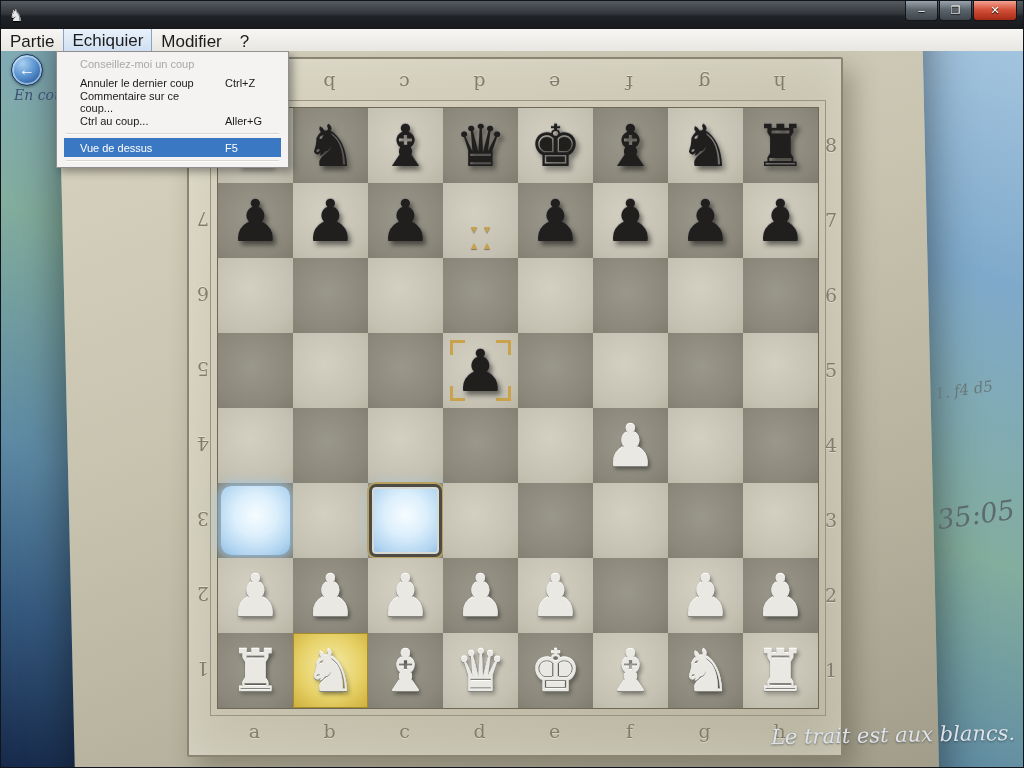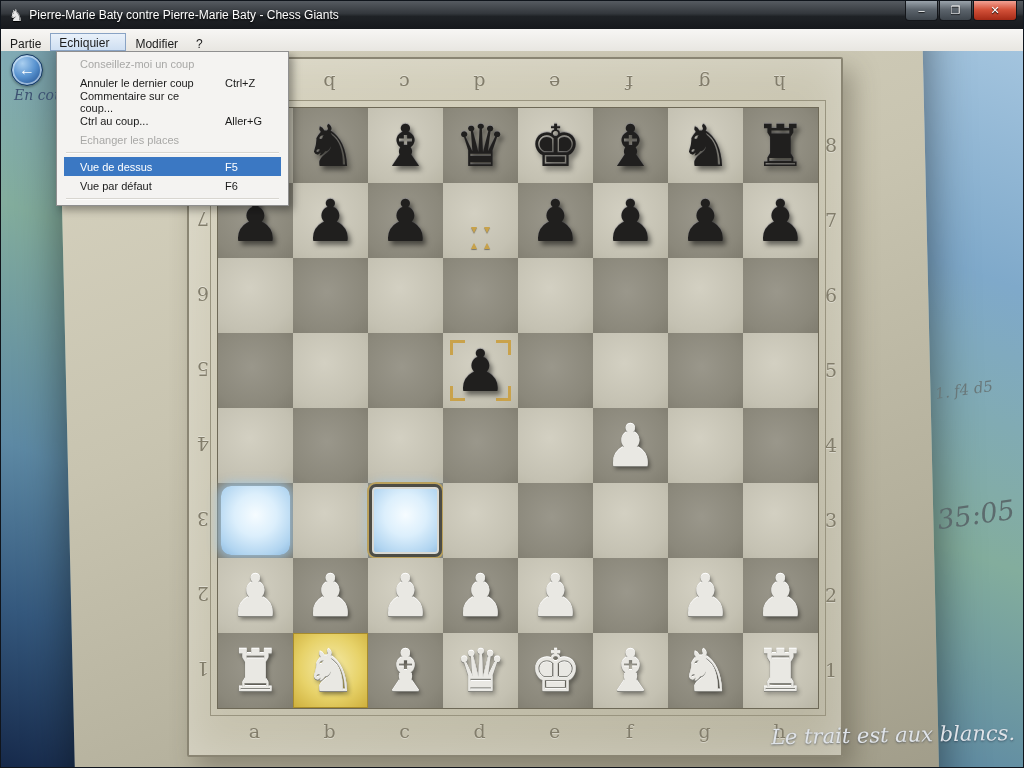--- a/index.html
+++ b/index.html
@@ -7,23 +7,23 @@
 
   
   .titlebar{position:relative;height:28px;background:linear-gradient(#565b61,#33373c 45%,#1f2226 55%,#17191d);display:flex;align-items:center;color:#fff;}
   .title-icon{font-size:16px;margin:0 6px 0 8px;color:#e8e8e8;text-shadow:0 1px 1px #000;}
   .title-text{font-size:12px;text-shadow:0 1px 2px #000;}
   .win-controls{position:absolute;right:6px;top:0;display:flex;gap:1px;}
   .win-btn{width:31px;height:19px;border:1px solid #14161a;border-top:none;border-radius:0 0 4px 4px;color:#fff;font-size:11px;line-height:18px;text-align:center;background:linear-gradient(#9aa3ab,#5c646c 45%,#3e454c);text-shadow:0 1px 1px #000;cursor:default;}
   .win-btn.close{width:42px;background:linear-gradient(#f2a193,#d4523a 45%,#a52a16);}
 
   
-  .menubar{height:22px;background:linear-gradient(#f7f6f4,#e8e6e1);border-bottom:1px solid #b9b6ae;display:flex;align-items:flex-end;font-size:12px;color:#1c1c1c;}
+  .menubar{height:22px;background:linear-gradient(#f7f6f4,#e8e6e1);border-bottom:1px solid #b9b6ae;display:flex;align-items:center;font-size:17px;color:#1c1c1c;}
   .menubar-item{padding:3px 9px 0 9px;cursor:default;}
-  .menubar-item.open{background:linear-gradient(#e9f1fa,#cfdff2);border:1px solid #89a3c4;padding:2px 16px 0 8px;}
+  .menubar-item.open{background:linear-gradient(#e9f1fa,#cfdff2);border:1px solid #89a3c4;padding:2px 8px 0 8px;}
 
   
   .client{position:absolute;top:50px;left:0;right:0;bottom:0;overflow:hidden;}
   .backdrop{position:absolute;inset:0;background:linear-gradient(200deg,#a3c4de 0%,#7fa9ca 22%,#83ad9d 48%,#5d89a4 70%,#35597e 85%,#16294a 100%);}
   .table-surface{position:absolute;left:66px;top:-34px;width:864px;height:806px;background:linear-gradient(160deg,#d9d5c2 0%,#c8c4b0 40%,#b4b09c 72%,#9e9a87 100%);transform:rotate(-1.3deg);border-radius:6px;box-shadow:0 0 46px rgba(0,0,0,.5);}
 
   
   .board-outer{position:absolute;left:186px;top:6px;width:656px;height:700px;background:linear-gradient(140deg,#d8d4c1,#c9c5b1 50%,#b9b5a1);border:2px solid #8a8573;border-radius:2px;box-sizing:border-box;box-shadow:10px 12px 26px rgba(60,55,40,.35), inset 0 0 44px rgba(255,255,255,.28);}
   .squares{position:absolute;left:28px;top:48px;width:600px;height:600px;display:grid;grid-template-columns:repeat(8,75px);grid-template-rows:repeat(8,75px);border:1px solid #6e6957;outline:1px solid #99947f;outline-offset:6px;box-sizing:content-box;}
   .square{position:relative;}
@@ -71,21 +71,20 @@
   .ann-clock{left:936px;top:448px;font-size:27px;color:#5c6b6d;transform:rotate(-8deg);}
   .ann-turn{left:770px;top:672px;font-size:21px;color:#dfe3e8;text-shadow:0 1px 2px rgba(20,30,50,.5);transform:rotate(-1deg);}
 </style>
 </head>
 <body>
 
 <div class="window">
 
   <div class="titlebar">
     <span class="title-icon">♞</span>
-    <span class="title-text">Pierre-Marie Baty contre Pierre-Marie Baty - Chess Giants</span>
     <div class="win-controls">
       <div class="win-btn">–</div>
       <div class="win-btn">❐</div>
       <div class="win-btn close">✕</div>
     </div>
   </div>
 
   <div class="menubar">
     <div class="menubar-item">Partie</div>
     <div class="menubar-item open">Echiquier</div>
@@ -292,30 +291,22 @@
           <span class="mi-shortcut">Ctrl+Z</span>
         </div>
         <div class="menu-item">
           <span class="mi-label">Commentaire sur ce coup...</span>
           <span class="mi-shortcut"></span>
         </div>
         <div class="menu-item">
           <span class="mi-label">Ctrl au coup...</span>
           <span class="mi-shortcut">Aller+G</span>
         </div>
-        <div class="menu-item disabled">
-          <span class="mi-label">Echanger les places</span>
-          <span class="mi-shortcut"></span>
-        </div>
         <div class="menu-sep"></div>
         <div class="menu-item selected">
           <span class="mi-label">Vue de dessus</span>
           <span class="mi-shortcut">F5</span>
         </div>
-        <div class="menu-item">
-          <span class="mi-label">Vue par défaut</span>
-          <span class="mi-shortcut">F6</span>
-        </div>
         <div class="menu-sep"></div>
       </div>
   </div>
 
 </div>
 
 </body></html>

